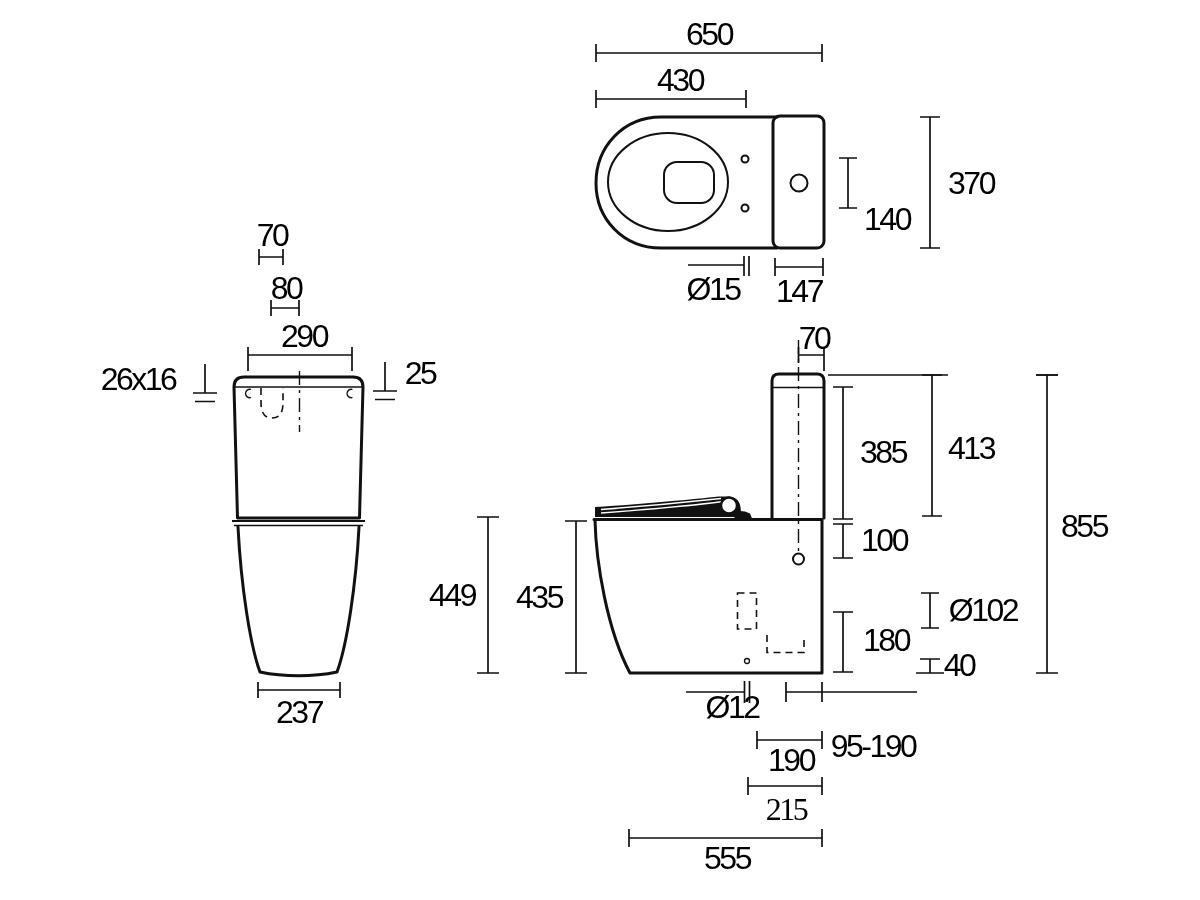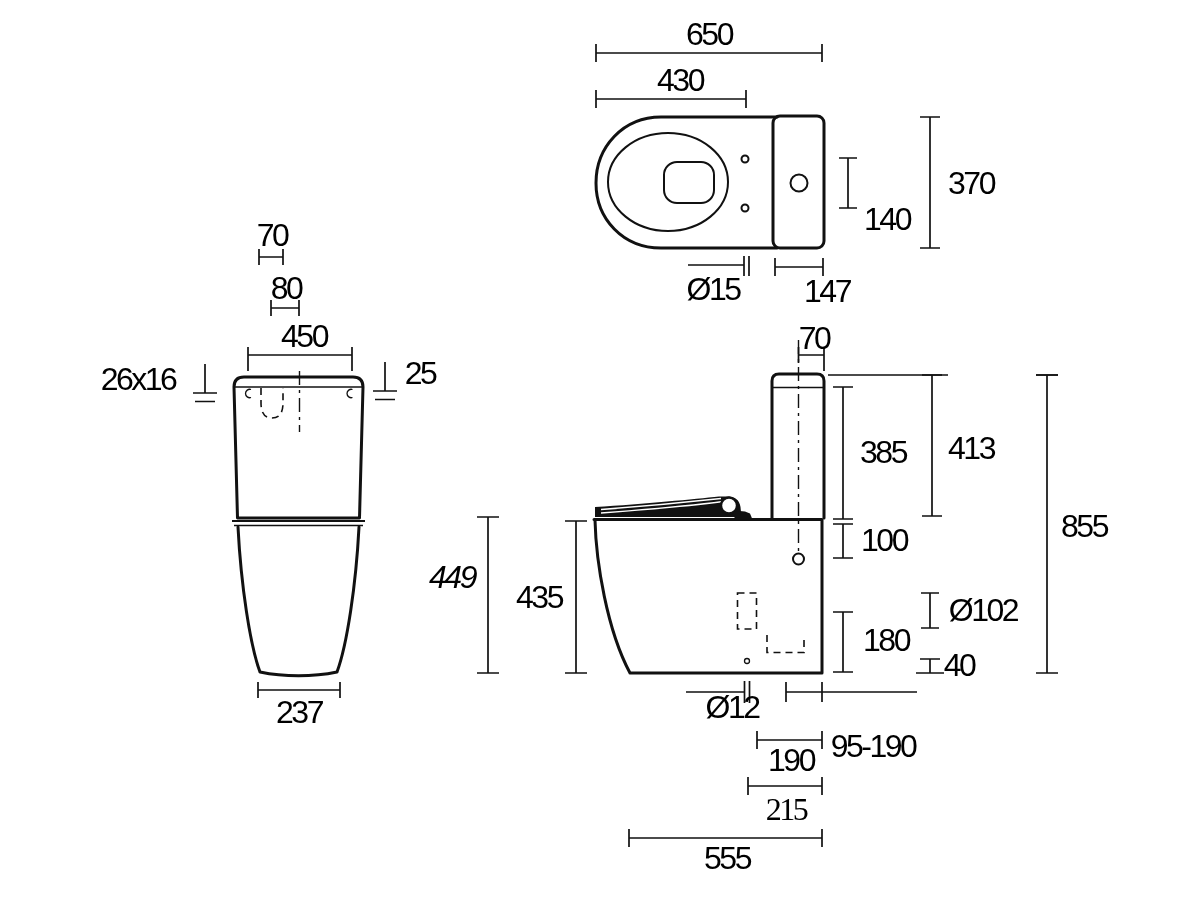--- a/index.html
+++ b/index.html
@@ -95,30 +95,30 @@
       <path d="M 629,838 H 822 M 629,829 V 847 M 822,829 V 847"></path>
     </g>
   </g>
 </svg>
 
 <div class="lbl" style="left:709px;top:34px;">650</div>
 <div class="lbl" style="left:672px;top:80px;margin-left:8px;">430</div>
 <div class="lbl" style="left:887px;top:183px;margin-top:36px;">140</div>
 <div class="lbl" style="left:971px;top:183px;">370</div>
 <div class="lbl" style="left:713px;top:289px;">Ø15</div>
-<div class="lbl" style="left:799px;top:291px;margin-left:28px;">147</div>
+<div class="lbl" style="left:799px;top:291px;">147</div>
 
 <div class="lbl" style="left:272px;top:235px;">70</div>
 <div class="lbl" style="left:286px;top:288px;">80</div>
-<div class="lbl" style="left:304px;top:336px;">450</div>
+<div class="lbl" style="left:304px;top:336px;">290</div>
 <div class="lbl" style="left:138px;top:379px;">26x16</div>
 <div class="lbl" style="left:420px;top:373px;text-align:center;">25</div>
 <div class="lbl" style="left:299px;top:712px;">237</div>
 
-<div class="lbl" style="left:452px;top:577px;font-style:italic;">449</div>
+<div class="lbl" style="left:452px;top:595px;">449</div>
 <div class="lbl" style="left:539px;top:597px;">435</div>
 <div class="lbl" style="left:814px;top:338px;">70</div>
 <div class="lbl" style="left:883px;top:452px;">385</div>
 <div class="lbl" style="left:971px;top:448px;">413</div>
 <div class="lbl" style="left:1084px;top:526px;">855</div>
 <div class="lbl" style="left:884px;top:540px;">100</div>
 <div class="lbl" style="left:983px;top:610px;">Ø102</div>
 <div class="lbl" style="left:886px;top:640px;">180</div>
 <div class="lbl" style="left:959px;top:665px;">40</div>
 <div class="lbl" style="left:716px;top:707px;margin-left:16px;">Ø12</div>

